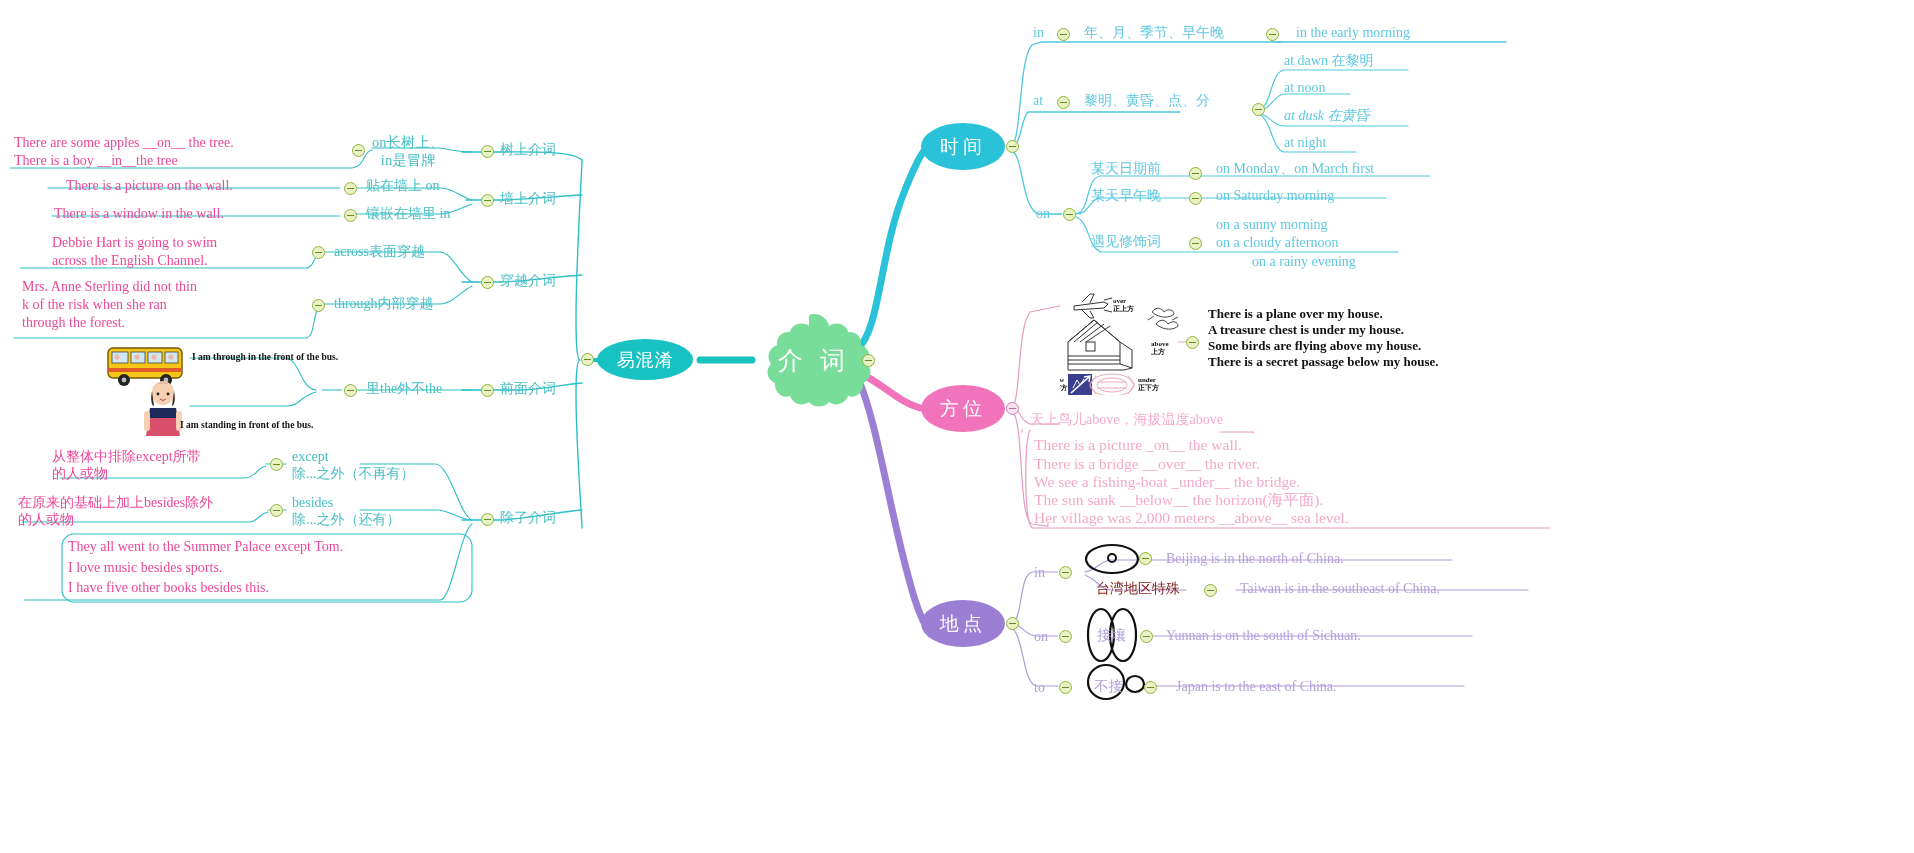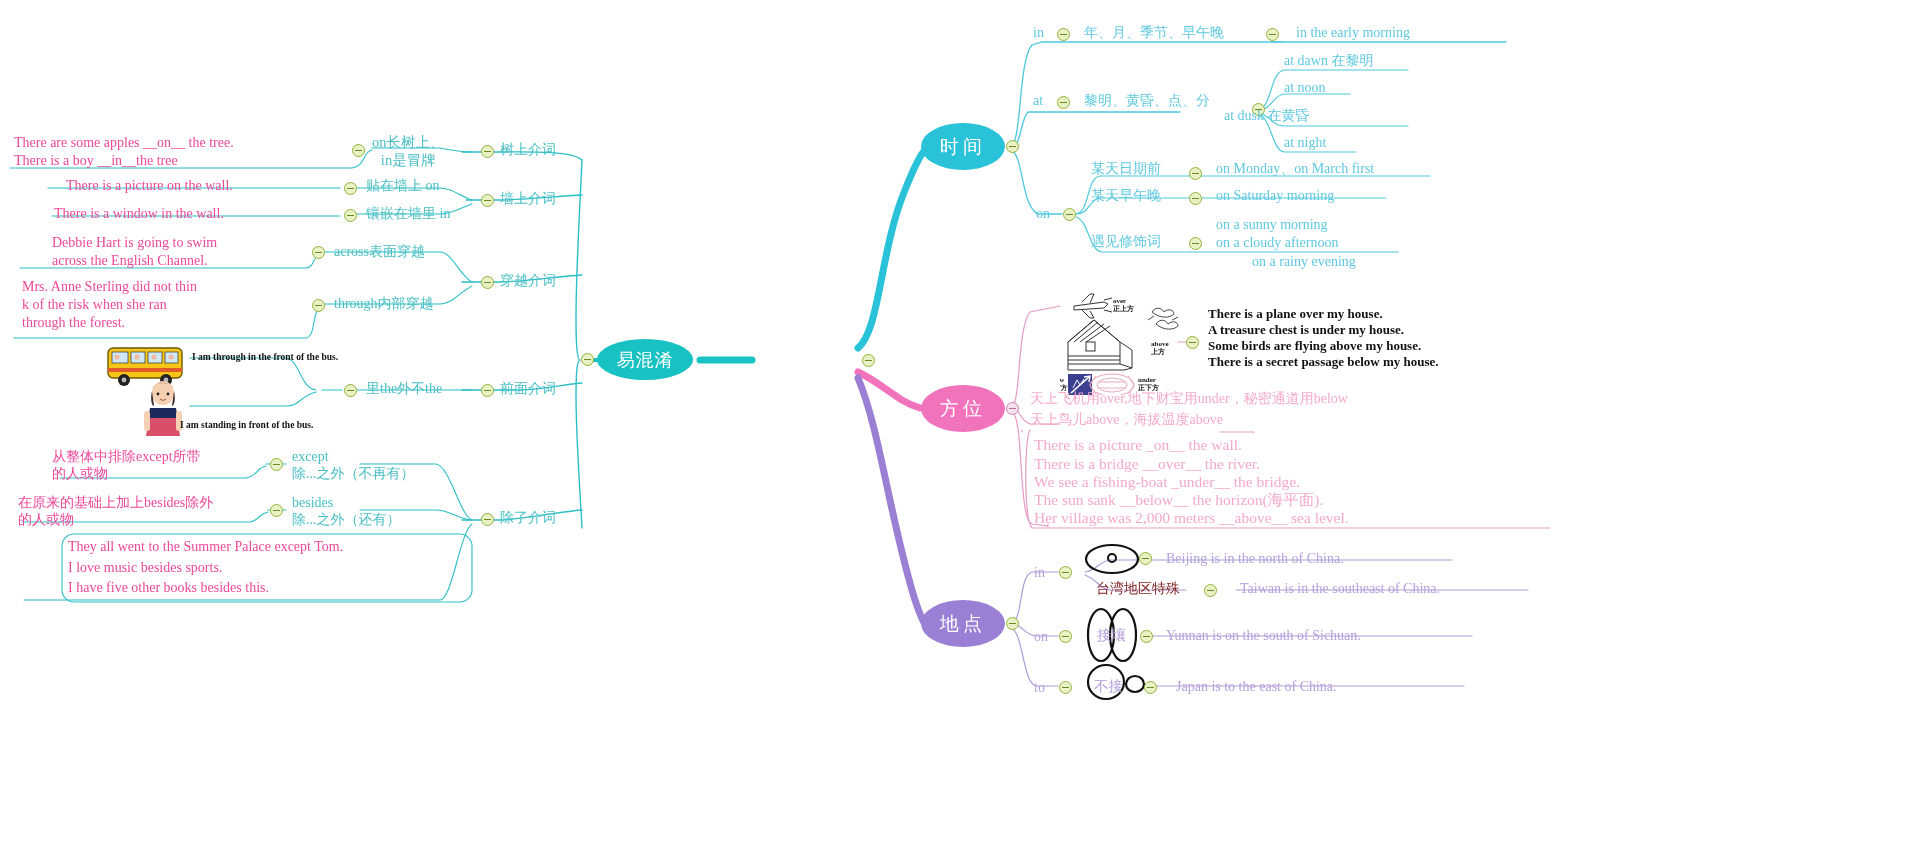--- a/index.html
+++ b/index.html
@@ -126,20 +126,30 @@
       <path d="M22,522 L250,522 C260,520 258,514 268,512" stroke="#2bbfc6" stroke-width="1.1"></path>
       <path d="M470,530 L470,600 L60,600 L60,538 L470,538" stroke="#2bbfc6" stroke-width="1.1" fill="none" opacity="0"></path>
 
       <path d="M472,524 C462,544 472,560 462,564 L70,564 C62,564 62,568 62,574 L62,592 C62,598 66,600 72,600 L466,600" stroke="#2bbfc6" stroke-width="1.1" fill="none" opacity="0"></path>
       <rect x="62" y="534" width="410" height="68" rx="12" ry="12" stroke="#2bbfc6" stroke-width="1.1" fill="none"></rect>
 
       <rect x="185" y="344" width="140" height="96" rx="6" ry="6" stroke="#2bbfc6" stroke-width="0" fill="none"></rect>
     </g>
   </svg>
 
+  <div class="node node-central" style="left:752px;top:312px;">
+    <svg class="cloud" viewBox="0 0 124 96">
+      <path d="M62,2 C70,2 76,8 77,14 C84,9 94,12 96,20 C104,19 110,25 109,33
+               C117,36 120,45 115,52 C121,58 119,68 111,71 C112,80 104,87 96,84
+               C93,92 83,95 77,90 C72,96 62,96 57,90 C50,95 41,92 38,84
+               C30,87 22,80 23,71 C15,68 13,58 19,52 C14,45 17,36 25,33
+               C24,25 30,19 38,20 C40,12 50,9 57,14 C58,8 54,2 62,2 Z" fill="#79dd9a"></path>
+    </svg>
+    <span>介  词</span>
+  </div>
 
   <div class="node ellipse n-time">
     <span>时间</span>
   </div>
   <div class="node ellipse n-dir">
     <span>方位</span>
   </div>
   <div class="node ellipse n-loc">
     <span>地点</span>
   </div>
@@ -159,21 +169,21 @@
   <div class="bullet" style="left:1266px;top:28px;"></div>
   <div class="t cyan f16" style="left:1296px;top:24px;">in the early morning</div>
 
   <div class="t cyan f16" style="left:1033px;top:92px;">at</div>
   <div class="bullet" style="left:1057px;top:96px;"></div>
   <div class="t cyan f16" style="left:1084px;top:92px;">黎明、黄昏、点、分</div>
   <div class="bullet" style="left:1252px;top:103px;"></div>
 
   <div class="t cyan f16" style="left:1284px;top:52px;">at dawn 在黎明</div>
   <div class="t cyan f16" style="left:1284px;top:79px;">at noon</div>
-  <div class="t cyan f16" style="left:1224px;top:107px;">at dusk 在黄昏</div>
+  <div class="t cyan f16" style="left:1284px;top:107px;font-style:italic;">at dusk 在黄昏</div>
   <div class="t cyan f16" style="left:1284px;top:134px;">at night</div>
 
   <div class="t cyan f16" style="left:1036px;top:205px;">on</div>
   <div class="bullet" style="left:1063px;top:208px;"></div>
 
   <div class="t cyan f16" style="left:1091px;top:160px;">某天日期前</div>
   <div class="bullet" style="left:1189px;top:167px;"></div>
   <div class="t cyan f16" style="left:1216px;top:160px;">on Monday、on March first</div>
 
   <div class="t cyan f16" style="left:1091px;top:187px;">某天早午晚</div>
@@ -233,21 +243,20 @@
     <text x="78" y="92" font-size="7" font-family="Liberation Serif,serif" font-weight="bold" fill="#111">under</text>
     <text x="78" y="100" font-size="7" font-family="DejaVu Sans,sans-serif" font-weight="bold" fill="#111">正下方</text>
   </svg>
 
   <div class="bullet" style="left:1186px;top:336px;"></div>
   <div class="t blk" style="left:1208px;top:306px;font-size:13px;">There is a plane over my house.</div>
   <div class="t blk" style="left:1208px;top:322px;font-size:13px;">A treasure chest is under my house.</div>
   <div class="t blk" style="left:1208px;top:338px;font-size:13px;">Some birds are flying above my house.</div>
   <div class="t blk" style="left:1208px;top:354px;font-size:13px;">There is a secret passage below my house.</div>
 
-  <div class="t pinkt f16" style="left:1030px;top:390px;">天上飞机用over,地下财宝用under，秘密通道用below</div>
   <div class="t pinkt f16" style="left:1030px;top:411px;">天上鸟儿above，海拔温度above</div>
 
   <div class="t pinkt f15" style="left:1034px;top:436px;">There is a picture _on__ the wall.</div>
   <div class="t pinkt f15" style="left:1034px;top:455px;">There is a bridge __over__ the river.</div>
   <div class="t pinkt f15" style="left:1034px;top:473px;">We see a fishing-boat _under__ the bridge.</div>
   <div class="t pinkt f15" style="left:1034px;top:491px;">The sun sank __below__ the horizon(海平面).</div>
   <div class="t pinkt f15" style="left:1034px;top:509px;">Her village was 2,000 meters __above__ sea level.</div>
 
   <div class="t purple f16" style="left:1034px;top:564px;">in</div>
   <div class="bullet" style="left:1059px;top:566px;"></div>

